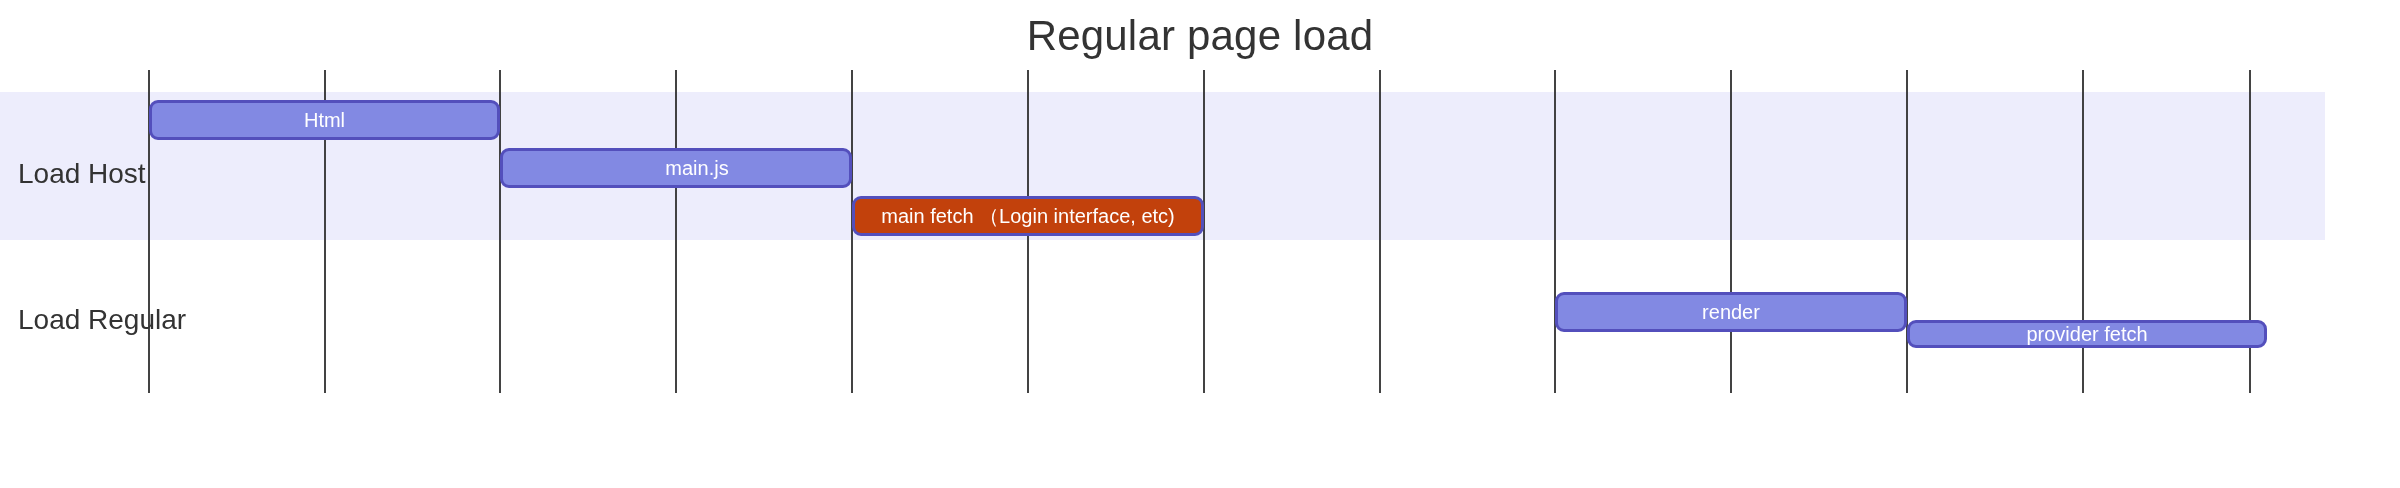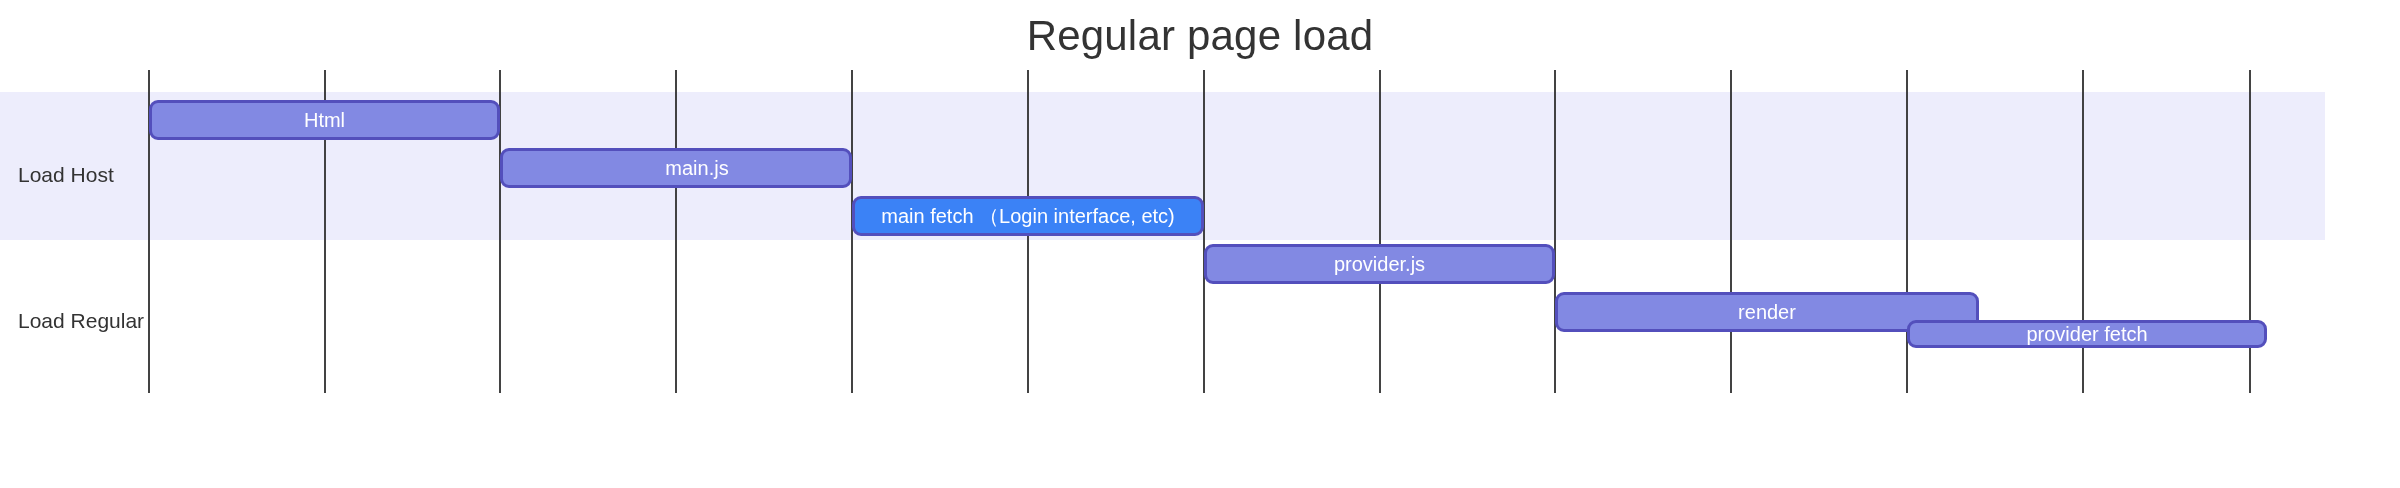--- a/index.html
+++ b/index.html
@@ -55,21 +55,21 @@
   .grid-line {
     position: absolute;
     width: 2px;
     background: #333333;
     opacity: 0.92;
   }
 
   
   .section-label {
     position: absolute;
-    font-size: 21px;
+    font-size: 28px;
     color: #333333;
     white-space: nowrap;
     line-height: 1;
     transform: translateY(-50%);
   }
 
   
   .task-bar {
     position: absolute;
     box-sizing: border-box;
@@ -113,27 +113,24 @@
       <div class="grid-line" style="left: 2082px; top: 70px; height: 323px; background: rgb(51, 51, 51);"></div>
       <div class="grid-line" style="left: 2249px; top: 70px; height: 323px; background: rgb(51, 51, 51);"></div>
       <div class="section-label" style="left: 18px; top: 174px; color: rgb(51, 51, 51);">Load Host</div>
       <div class="section-label" style="left: 18px; top: 320px; color: rgb(51, 51, 51);">Load Regular</div>
       <div class="task-bar" style="left: 149px; top: 100px; width: 351px; height: 40px; background: rgb(130, 137, 227); border-color: rgb(83, 79, 188);">
         <span class="task-label" style="color: rgb(255, 255, 255);">Html</span>
       </div>
       <div class="task-bar" style="left: 500px; top: 148px; width: 352px; height: 40px; background: rgb(130, 137, 227); border-color: rgb(83, 79, 188); padding-left: 42px;">
         <span class="task-label" style="color: rgb(255, 255, 255);">main.js</span>
       </div>
-      <div class="task-bar" style="left: 852px; top: 196px; width: 352px; height: 40px; background: #3b82f6; border-color: rgb(83, 79, 188);">
+      <div class="task-bar" style="left: 852px; top: 196px; width: 352px; height: 40px; background: #c2410c; border-color: rgb(83, 79, 188);">
         <span class="task-label" style="color: rgb(255, 255, 255);">main fetch （Login interface, etc)</span>
       </div>
-      <div class="task-bar" style="left: 1204px; top: 244px; width: 351px; height: 40px; background: rgb(130, 137, 227); border-color: rgb(83, 79, 188);">
-        <span class="task-label" style="color: rgb(255, 255, 255);">provider.js</span>
-      </div>
-      <div class="task-bar" style="left: 1555px; top: 292px; width: 424px; height: 40px; background: rgb(130, 137, 227); border-color: rgb(83, 79, 188);">
+      <div class="task-bar" style="left: 1555px; top: 292px; width: 352px; height: 40px; background: rgb(130, 137, 227); border-color: rgb(83, 79, 188);">
         <span class="task-label" style="color: rgb(255, 255, 255);">render</span>
       </div>
       <div class="task-bar" style="left: 1907px; top: 320px; width: 360px; height: 28px; background: rgb(130, 137, 227); border-color: rgb(83, 79, 188);">
         <span class="task-label" style="color: rgb(255, 255, 255);">provider fetch</span>
       </div>
     </div>
 
 </div>
 
 </body></html>

